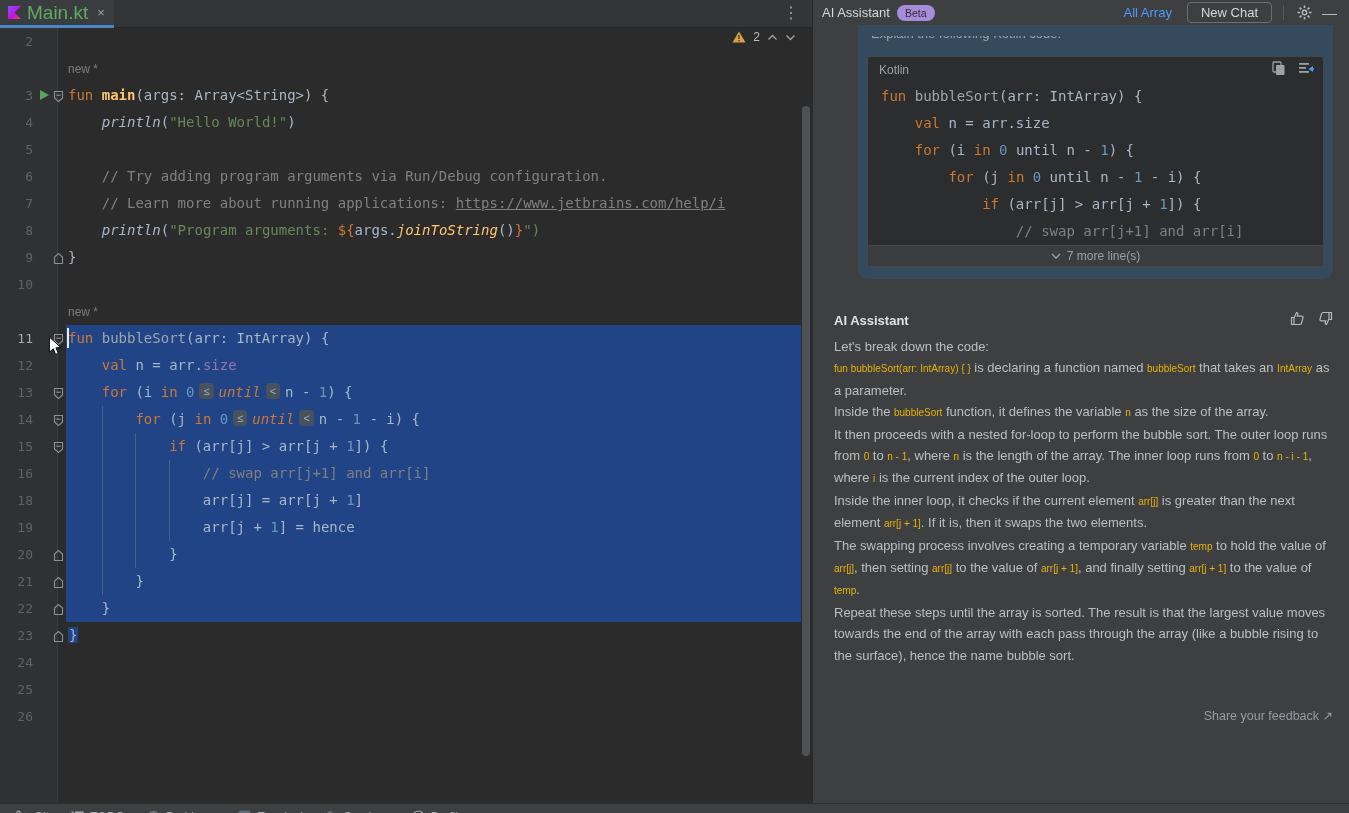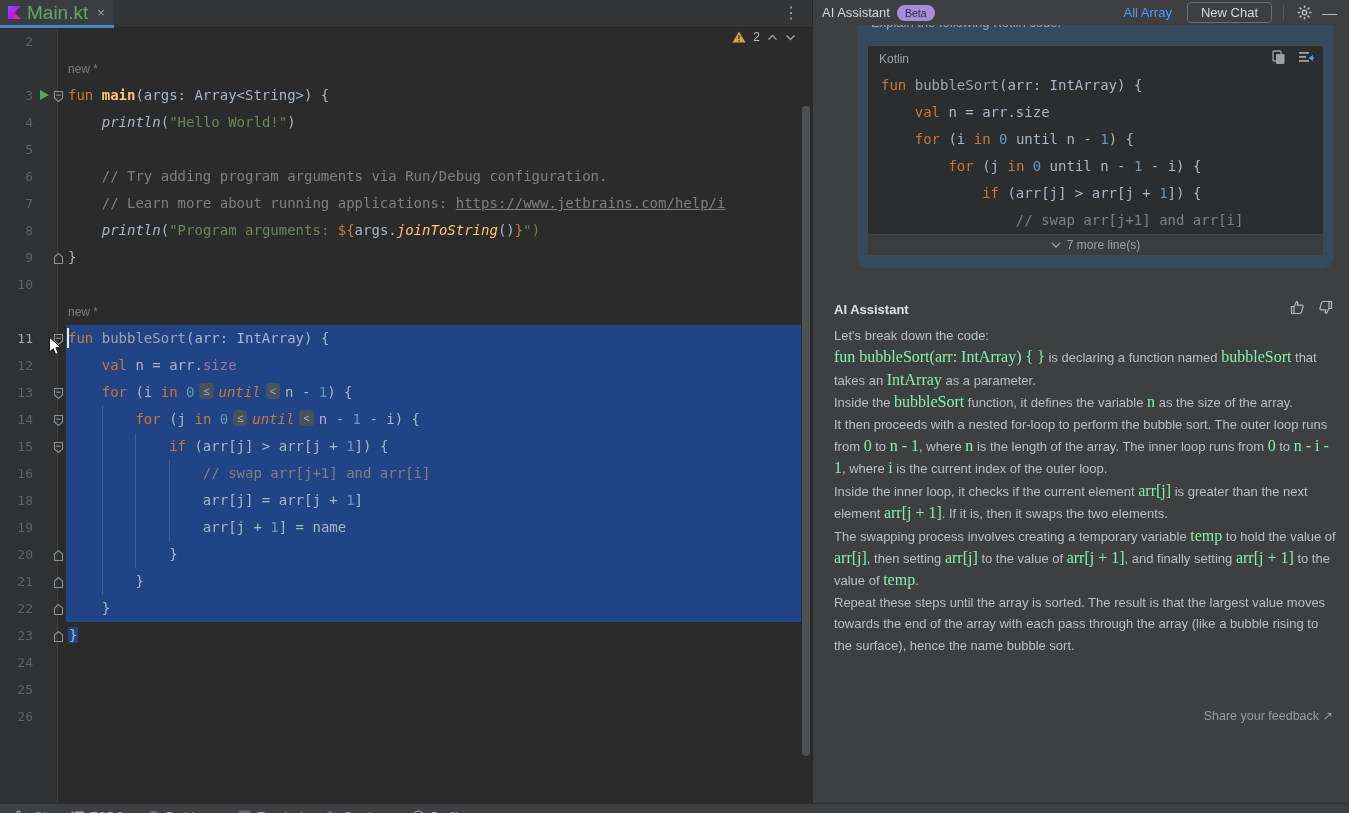--- a/index.html
+++ b/index.html
@@ -45,34 +45,34 @@
   .ai-header{position:absolute;top:0;left:0;right:0;height:25px;display:flex;align-items:center;padding:0 12px 0 9px;background:#3D3F41;z-index:10}
   .ai-title{color:#D5D7DA;font-size:13px}
   .badge{background:#A78CDC;color:#2E2E33;font-size:10.5px;border-radius:9px;padding:2px 8px;margin-left:7px}
   .flex-sp{flex:1}
   .all-chats{color:#4D9AFF;font-size:13px;margin-right:15px}
   .new-chat{border:1px solid #6B6E73;border-radius:4px;color:#D5D7DA;font-size:13px;padding:2px 13px;margin-right:11px}
   .hdr-div{width:1px;height:15px;background:#55585C;margin-right:11px}
   .icon-btn{display:flex;align-items:center;justify-content:center;margin-left:2px}
   .minim{color:#B6B9BD;font-size:15px;margin-left:10px;line-height:10px}
   .chat{position:absolute;top:25px;left:0;right:0;height:712px;overflow:hidden}
-  .bubble{margin-left:45px;margin-right:16px;background:#364A5E;border-radius:0 0 10px 10px;padding:0 9px 12px 9px}
+  .bubble{margin-left:45px;margin-right:16px;background:#364A5E;border-radius:0 0 10px 10px;padding:11px 9px 12px 9px}
   .query-clip{height:8px;overflow:hidden;position:relative}
   .query-text{position:absolute;left:4px;top:-10px;color:#9FA6AD;font-size:13px;white-space:nowrap}
   .codeblock{margin-top:12px;background:#2B2D2F;border:1px solid #44484B;border-radius:3px;overflow:hidden}
   .cb-head{height:26px;display:flex;align-items:center;padding:0 9px 0 11px;color:#9DA0A4;font-size:12px}
   .cb-icons{margin-left:auto;display:flex;gap:12px;align-items:center}
   .cb-lines{font:14px/27px "DejaVu Sans Mono",monospace;white-space:pre;padding-left:13px;color:#A9B7C6}
   .cb-foot{height:20px;background:#3A3C3E;border-top:1px solid #45484B;display:flex;align-items:center;justify-content:center;gap:6px;color:#9CA0A4;font-size:12px}
   .response{margin:32px 16px 0 21px}
   .resp-head{display:flex;align-items:center;color:#DFE1E5;font-size:13px;font-weight:bold}
   .thumbs{margin-left:auto;display:flex;gap:13px}
   .paras{margin-top:7px;color:#BCBEC4;font-size:13px;line-height:21.4px;width:503px}
   .para{margin:0}
-  .icode{font-family:Liberation Serif, serif;font-size:16px;color:#86efac}
+  .icode{font-family:Liberation Sans, sans-serif;font-size:10px;color:#eab308}
   .feedback{position:absolute;right:16px;top:708px;color:#989BA0;font-size:12.5px}
   .inputbox{position:absolute;left:10px;right:9px;top:740px;height:50px;border:1px solid #696D72;border-radius:8px;background:#323437;box-sizing:border-box}
   .inputbox textarea{width:100%;height:100%;background:transparent;border:none;resize:none;outline:none;color:#D5D7DA;font:13px "Liberation Sans",sans-serif;padding:9px 42px 9px 10px;box-sizing:border-box}
   .inputbox textarea::placeholder{color:#8C8F93}
   .send-btn{position:absolute;right:10px;bottom:7px}
   
   .statusbar{position:absolute;left:0;top:803px;width:1349px;height:26px;background:#3D3F41;border-top:1px solid #2C2E30;display:flex;align-items:center;padding-left:8px;box-sizing:border-box;z-index:30}
   .sb-item{display:flex;align-items:center;gap:6px;color:#A8ABB0;font-size:12px;padding:0 15px 0 7px}
 </style>
 </head>
@@ -241,21 +241,21 @@
         <div class="ed-row">
           <div class="ed-num">18</div>
           <div class="ed-run"></div>
           <div class="ed-fold"></div>
           <div class="ed-code sel"><span class="s-p">                arr[j] = arr[j + </span><span class="s-n">1</span><span class="s-p">]</span><div class="guide" style="left: 35.72px;"></div><div class="guide" style="left: 69.44px;"></div><div class="guide" style="left: 103.16px;"></div></div>
         </div>
         <div class="ed-row">
           <div class="ed-num">19</div>
           <div class="ed-run"></div>
           <div class="ed-fold"></div>
-          <div class="ed-code sel"><span class="s-p">                arr[j + </span><span class="s-n">1</span><span class="s-p">] = name</span><div class="guide" style="left: 35.72px;"></div><div class="guide" style="left: 69.44px;"></div><div class="guide" style="left: 103.16px;"></div></div>
+          <div class="ed-code sel"><span class="s-p">                arr[j + </span><span class="s-n">1</span><span class="s-p">] = hence</span><div class="guide" style="left: 35.72px;"></div><div class="guide" style="left: 69.44px;"></div><div class="guide" style="left: 103.16px;"></div></div>
         </div>
         <div class="ed-row">
           <div class="ed-num">20</div>
           <div class="ed-run"></div>
           <div class="ed-fold">
             <span style="position: absolute; top: 7px; left: 0px;"><svg width="11" height="13" viewBox="0 0 11 13">
                 <path d="M1.5 11.5 v-6.5 l4 -3.5 l4 3.5 v6.5 z" fill="none" stroke="#8C9196" stroke-width="1.1"></path>
               </svg></span>
           </div>
           <div class="ed-code sel"><span class="s-p">            }</span><div class="guide" style="left: 35.72px;"></div><div class="guide" style="left: 69.44px;"></div></div>

